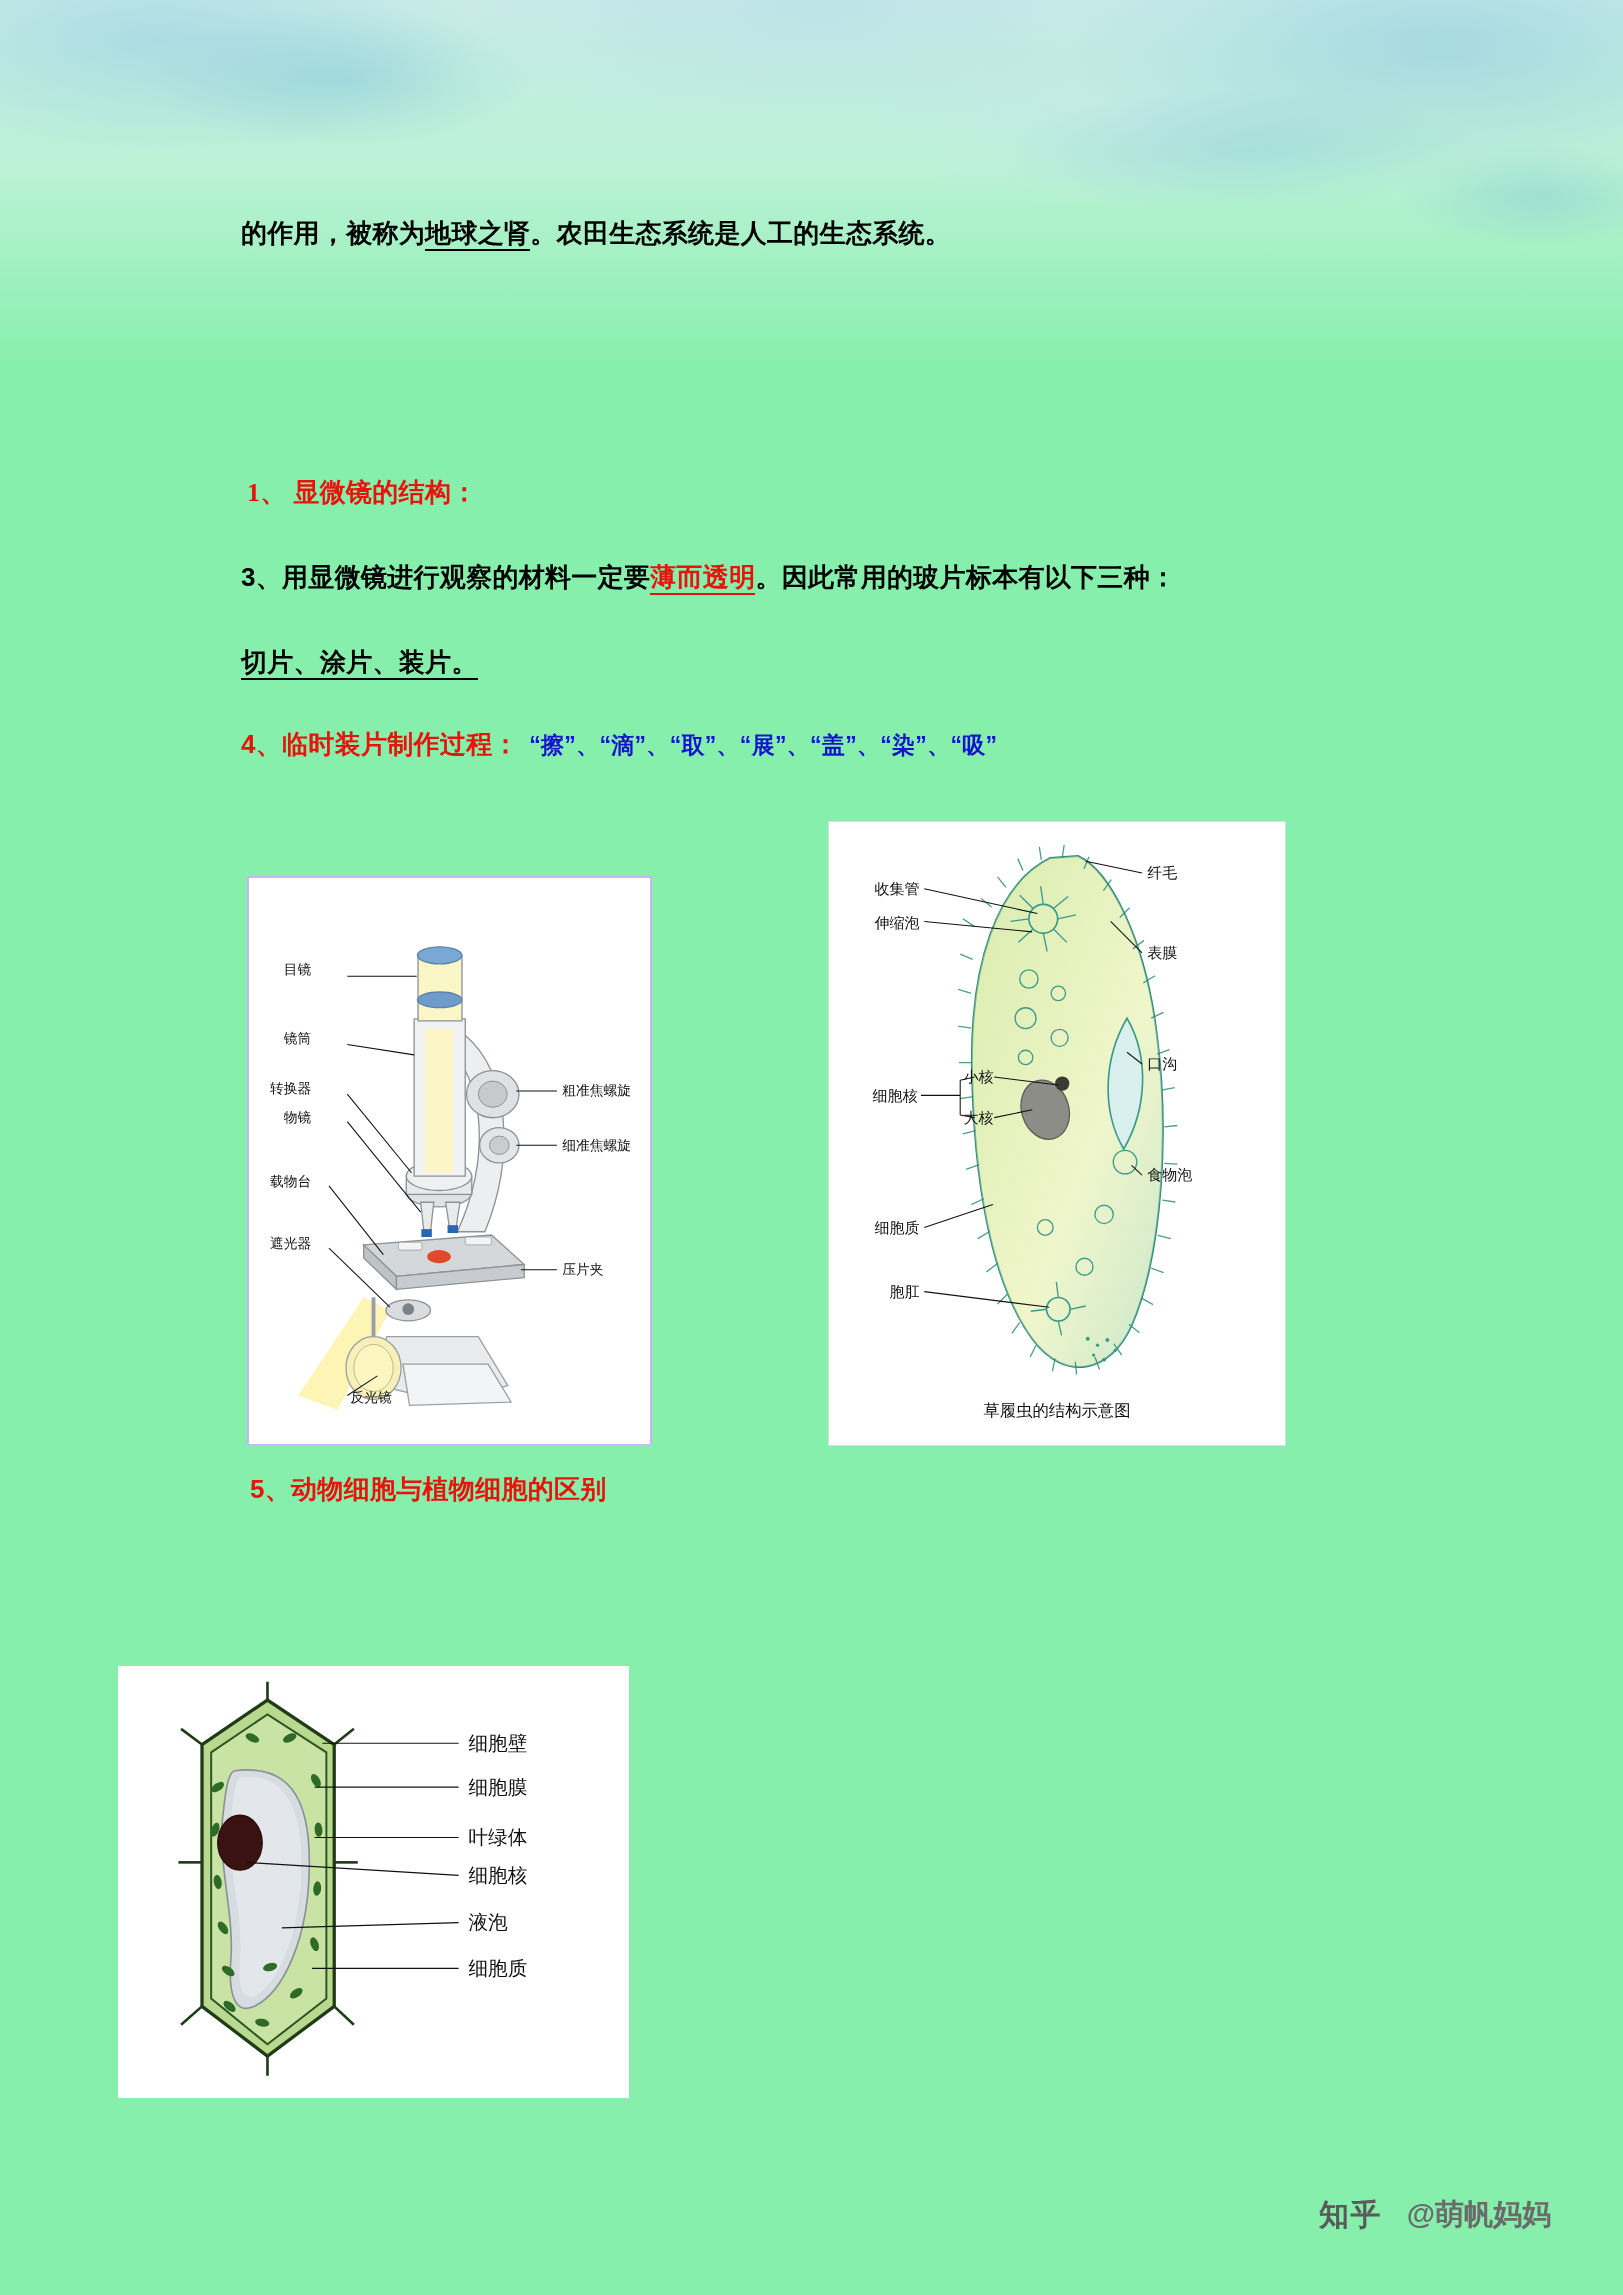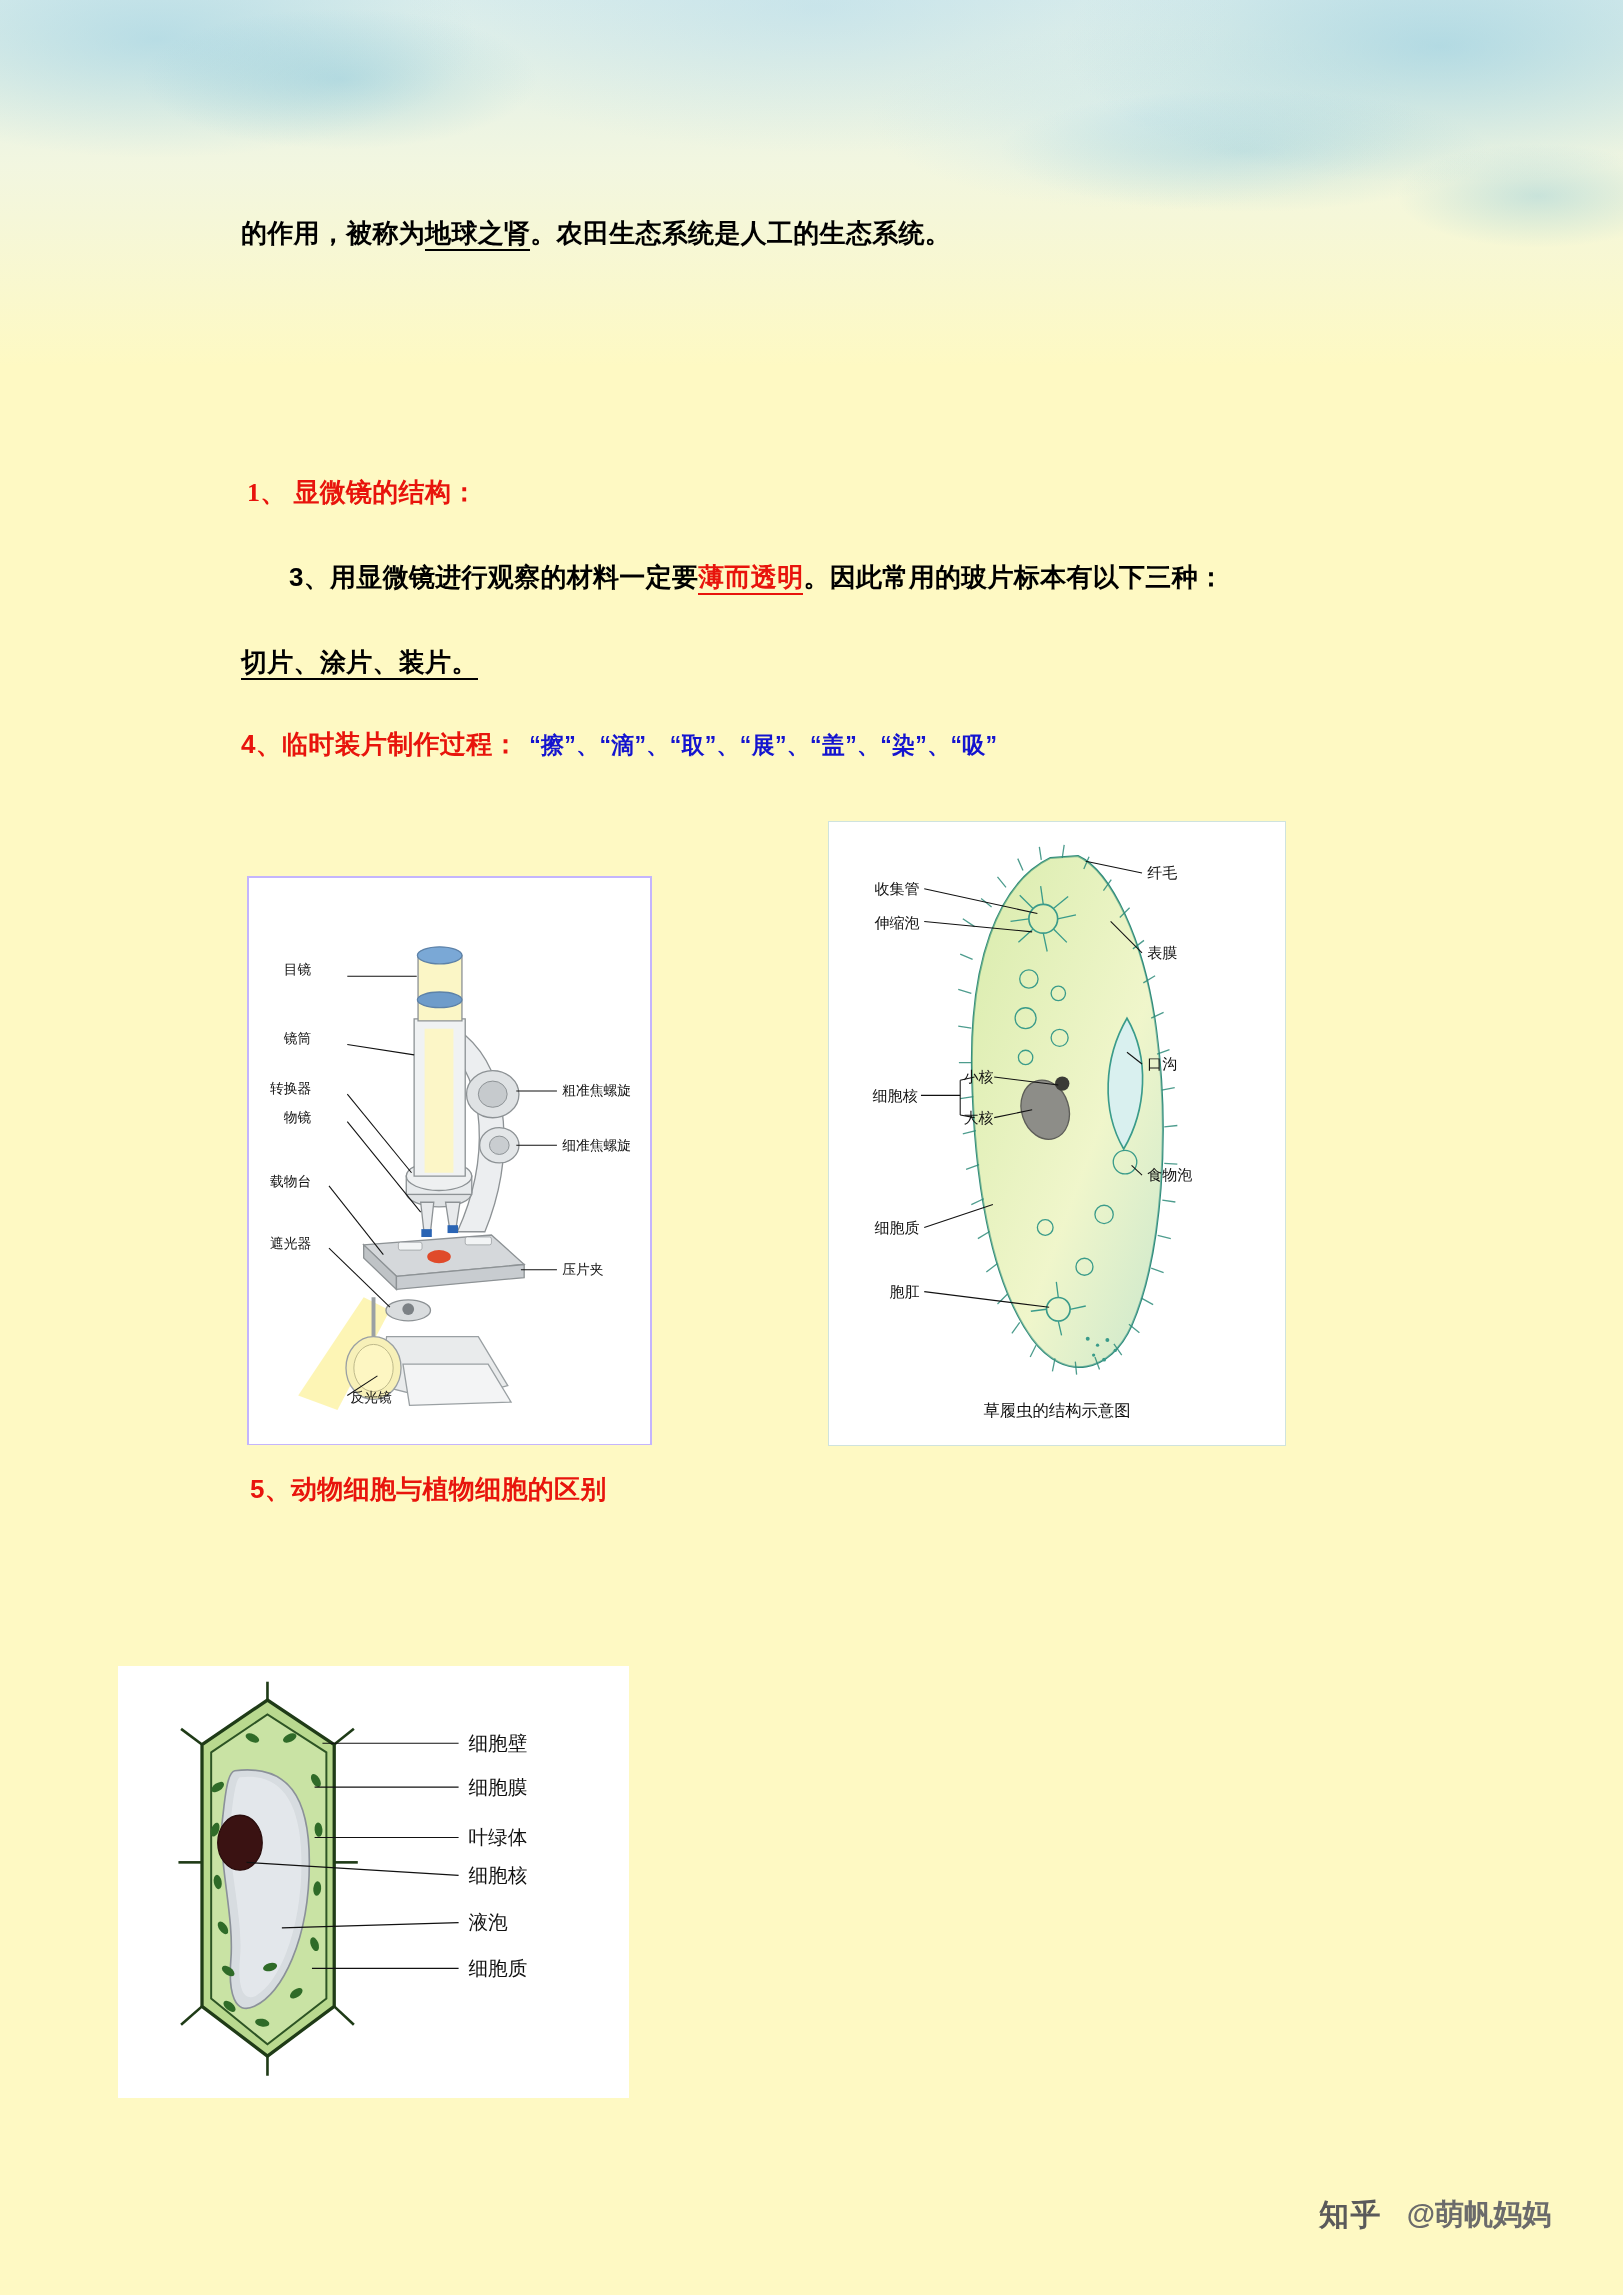--- a/index.html
+++ b/index.html
@@ -7,21 +7,21 @@
     padding: 0;
     background: #ffffff;
   }
   body {
     font-family: "Liberation Sans", sans-serif;
   }
   .page {
     position: relative;
     width: 1623px;
     height: 2295px;
-    background: #fef9c3;
+    background: #86efac;
     overflow: hidden;
   }
   
   .bg-wash {
     position: absolute;
     left: 0; top: 0;
     width: 1623px;
     height: 367px;
     background:
       radial-gradient(ellipse 458px 170px at 157px 39px, rgba(150,205,225,0.55), rgba(150,205,225,0) 70%),
@@ -134,21 +134,21 @@
 
   <div class="content">
 
     <div class="txt line-black" style="left:241px; top:216px;">
       <span>的作用，被称为</span><span class="u-black">地球之肾</span><span>。农田生态系统是人工的生态系统。</span>
     </div>
 
 
     <div class="txt red" style="left:247px; top:475px;font-family:Liberation Serif, serif;">1、  显微镜的结构：</div>
 
-    <div class="txt line-black" style="left:241px; top:560px;margin-left:48px;">
+    <div class="txt line-black" style="left:241px; top:560px;">
       <span>3、用显微镜进行观察的材料一定要</span><span class="u-red">薄而透明</span><span>。因此常用的玻片标本有以下三种：</span>
     </div>
     <div class="txt line-black" style="left:241px; top:645px;">
       <span class="u-black">切片、涂片、装片。</span>
     </div>
 
     <div class="txt" style="left:241px; top:727px;">
       <span class="red">4、临时装片制作过程：</span><span class="blue" style="margin-left:10.5px;">“擦”、“滴”、“取”、“展”、“盖”、“染”、“吸”</span>
     </div>
 

